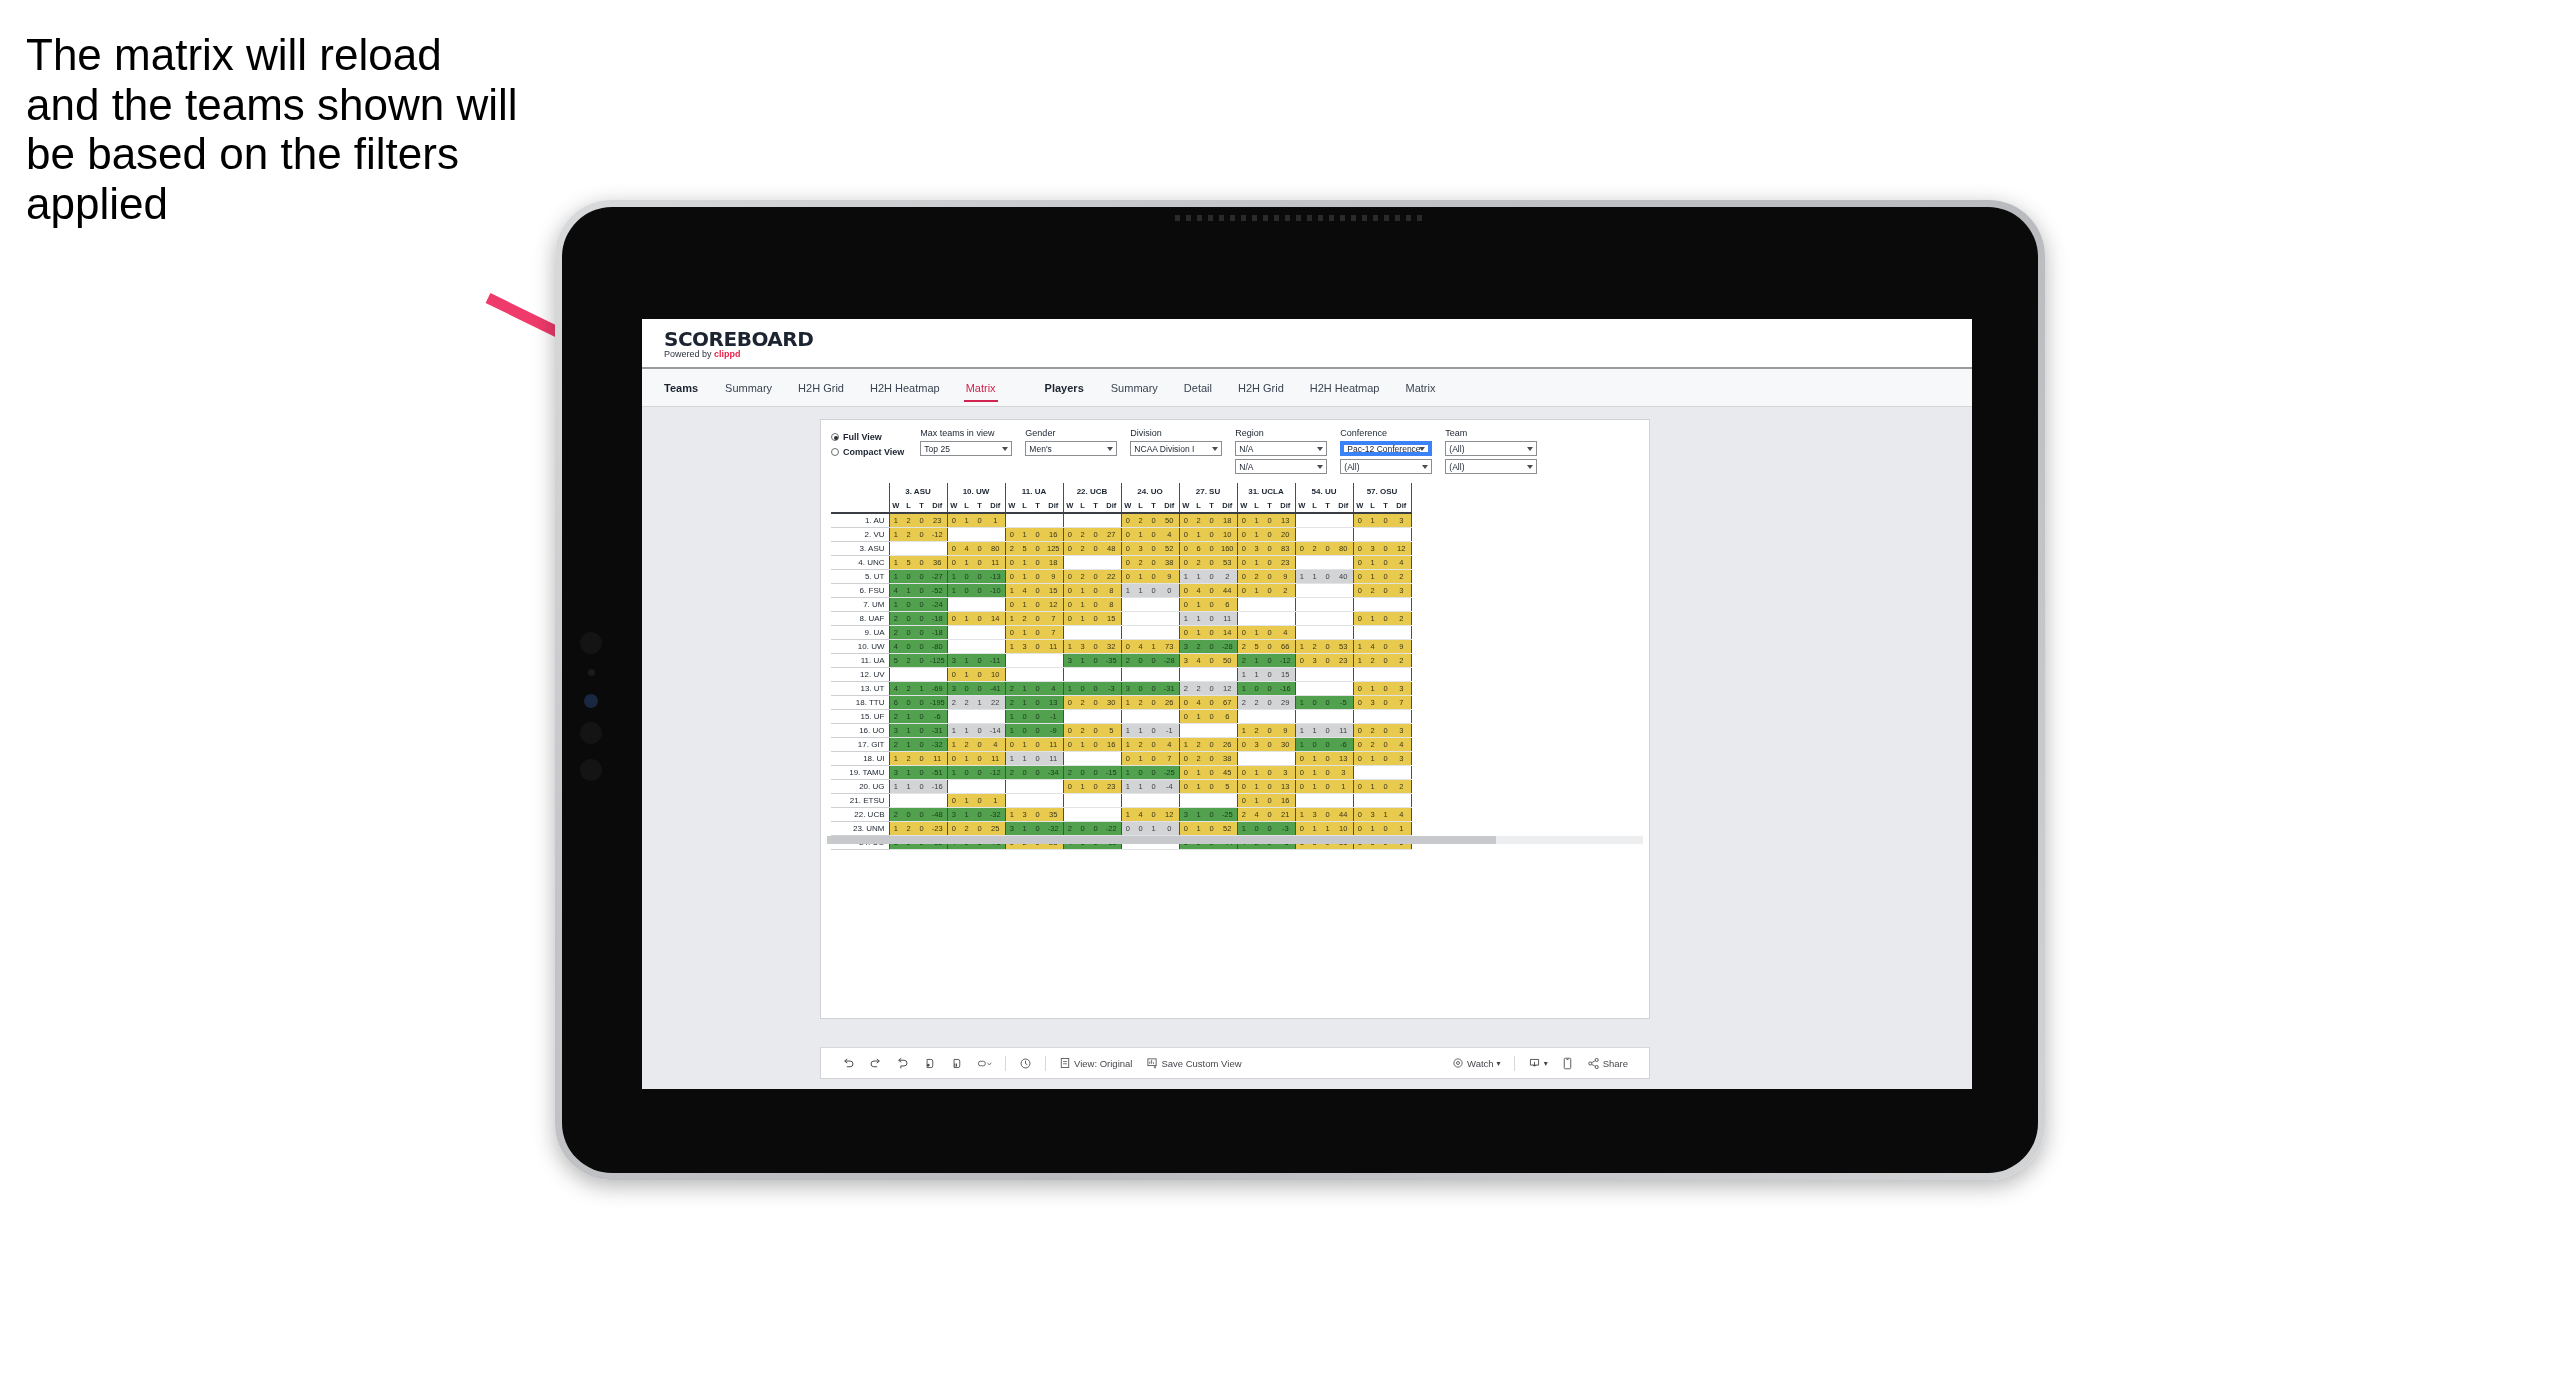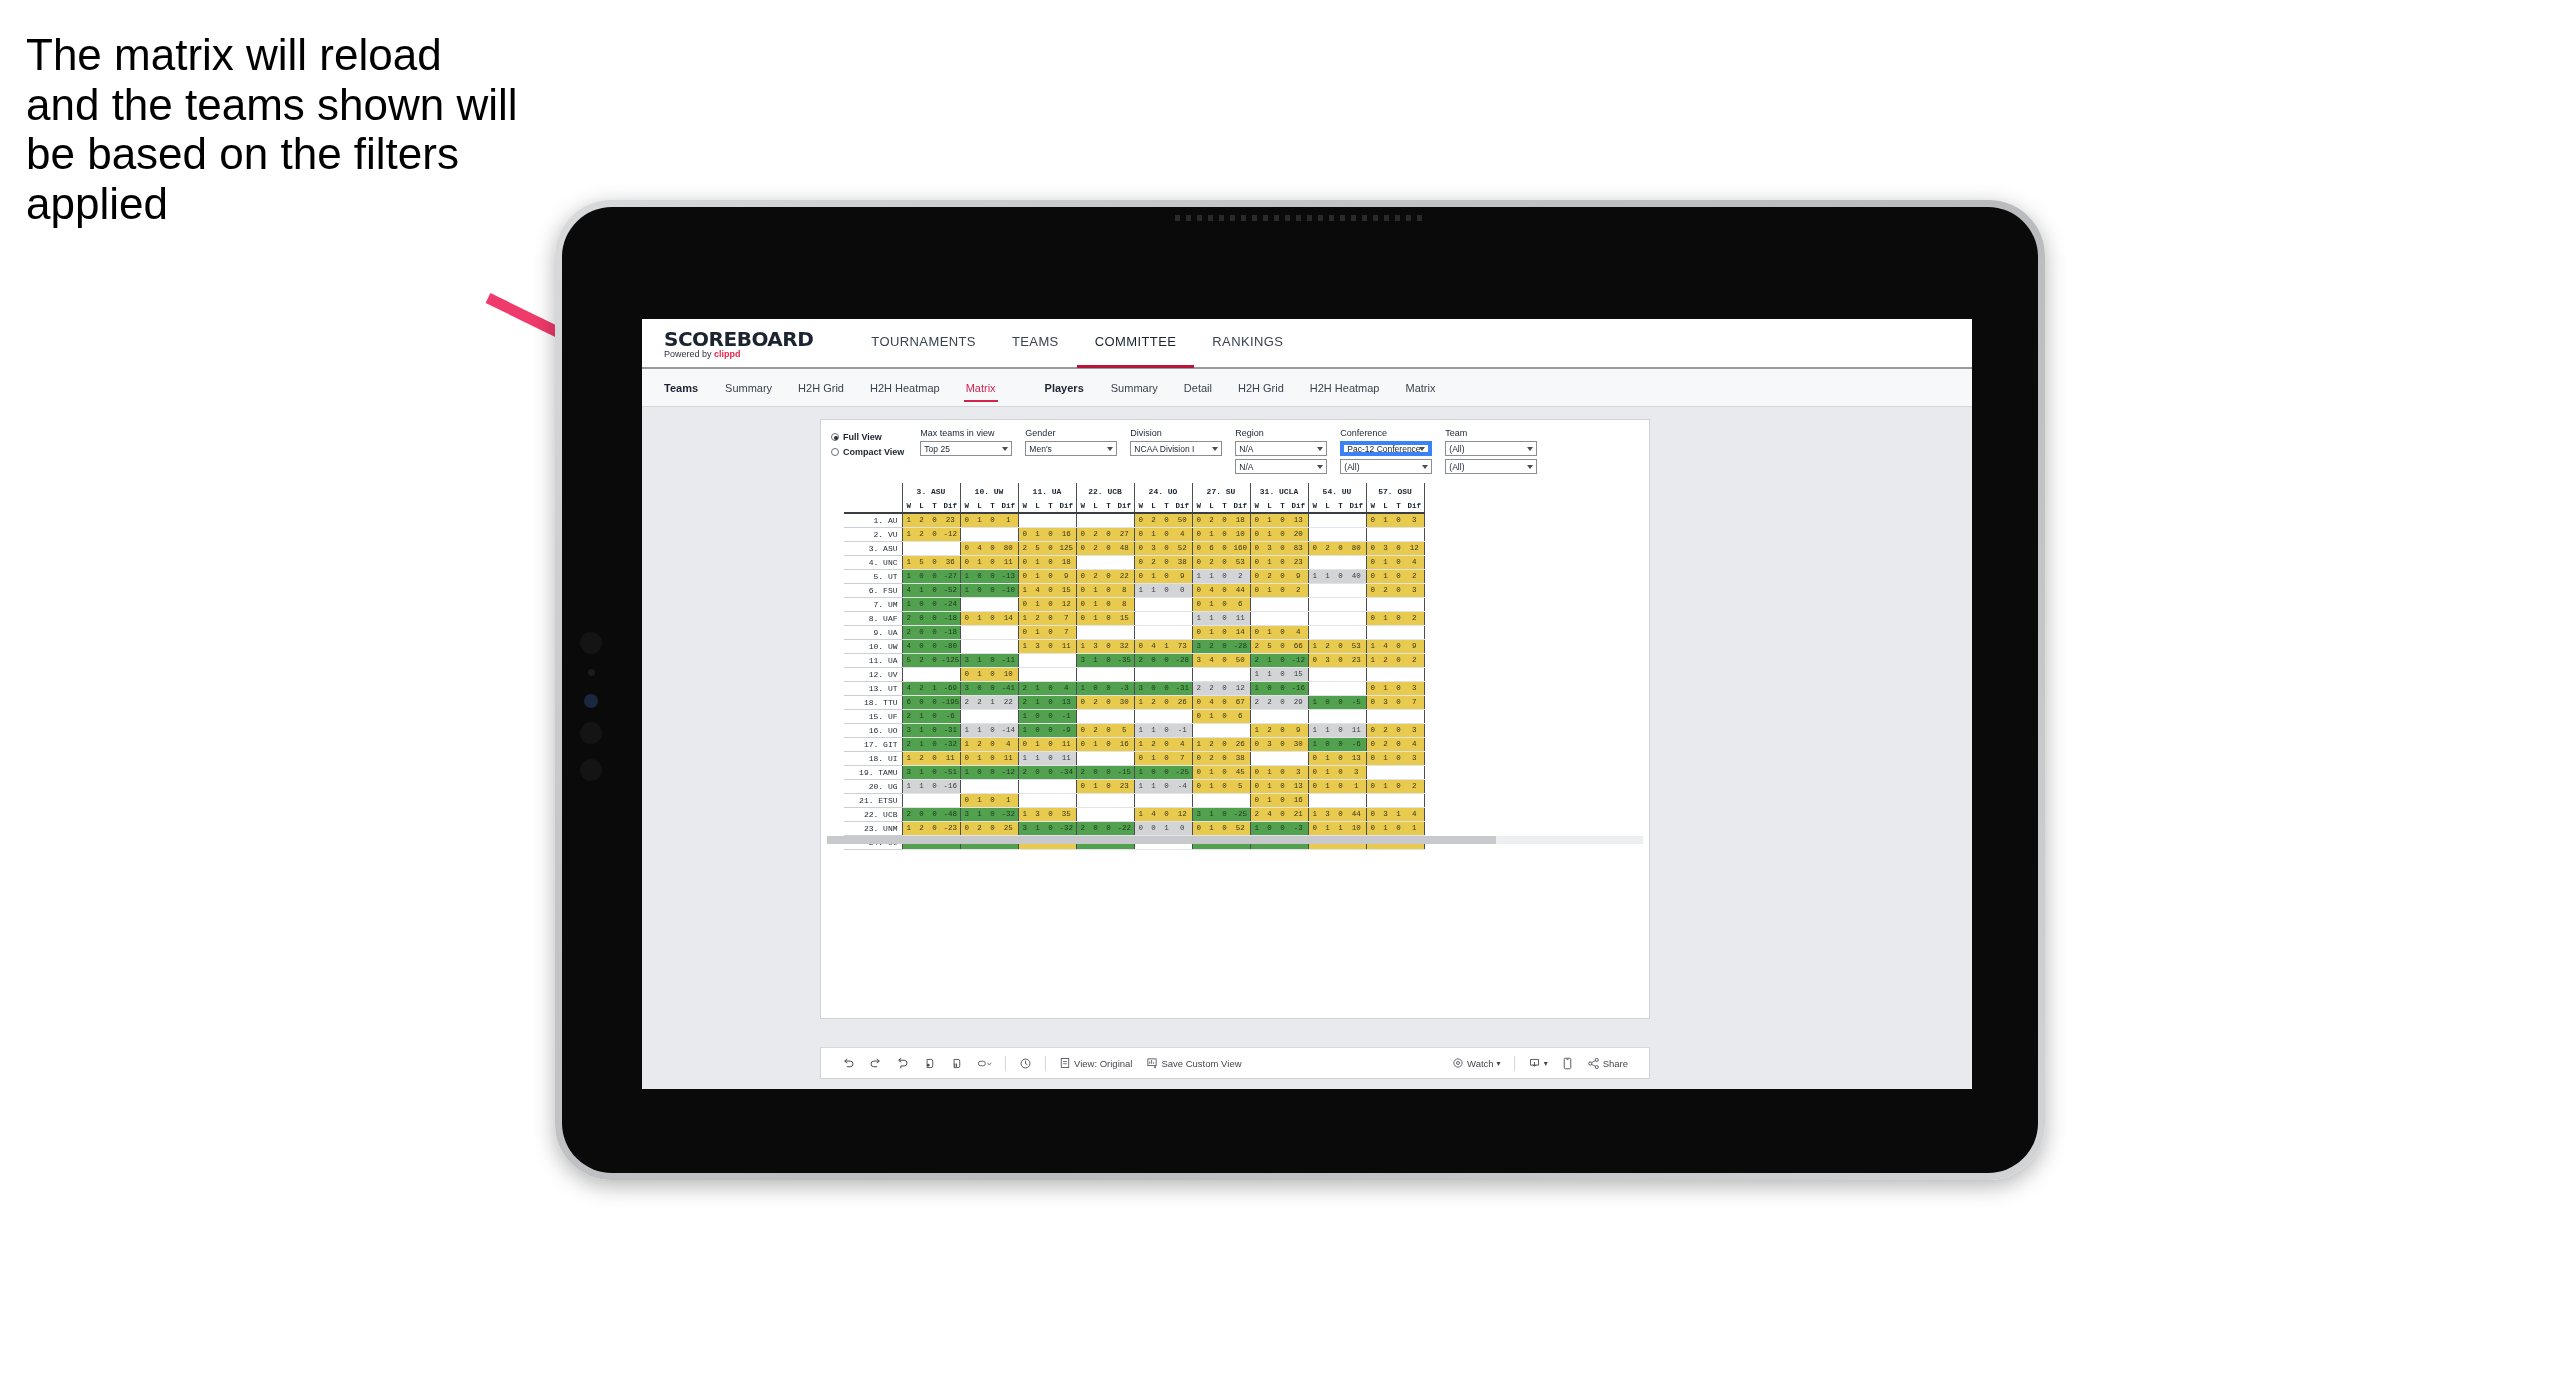--- a/index.html
+++ b/index.html
@@ -163,21 +163,21 @@
   .radio-row { display: flex; align-items: center; gap: 4px; height: 15px; font-size: 9px; }
   .rdot {
     width: 8px; height: 8px; border-radius: 50%; border: 1px solid #6c6f74; background: #fff;
     display: inline-block; position: relative;
   }
   .rdot.on::after {
     content:""; position: absolute; left: 2px; top: 2px; width: 4px; height: 4px; border-radius: 50%; background: #2b2d31;
   }
 
   
-  #matrix-wrap { padding: 0 0 0 17px; position: relative; overflow: hidden; font-family: Liberation Mono, monospace; }
+  #matrix-wrap { padding: 0 0 0 4px; position: relative; overflow: hidden; }
   table.matrix { border-collapse: collapse; font-size: 7.5px; table-layout: fixed; margin-left: 6px;}
   table.matrix th, table.matrix td { padding: 0; text-align: center; }
   .rowhdr {
     width: 58px; text-align: right !important; padding-right: 4px !important;
     font-size: 8px; color: #1b2430; background: #fff; border-bottom: 1px solid #cdcfd3;
     white-space: nowrap; height: 14px;
   }
   .teamhdr {
     font-size: 8px; color: #1b2430; background: #fff;
     border-left: 1px solid #4a4d52; border-right: 1px solid #4a4d52;
@@ -247,26 +247,20 @@
     <div class="cam-dot cam-d"></div>
     <div class="cam-dot cam-e"></div>
 
     <div id="screen">
 
       <div id="app-header">
         <div id="brand">
           <div class="bname">SCOREBOARD</div>
           <div class="bsub"><span>Powered by</span> <span class="accent">clippd</span></div>
         </div>
-        <nav class="topnav">
-          <a>TOURNAMENTS</a>
-          <a>TEAMS</a>
-          <a class="active">COMMITTEE</a>
-          <a>RANKINGS</a>
-        </nav>
       </div>
 
       <div id="subnav">
         <div class="subgroup">
           <span class="glabel">Teams</span>
           <a>Summary</a>
           <a>H2H Grid</a>
           <a>H2H Heatmap</a>
           <a class="active">Matrix</a>
         </div>

